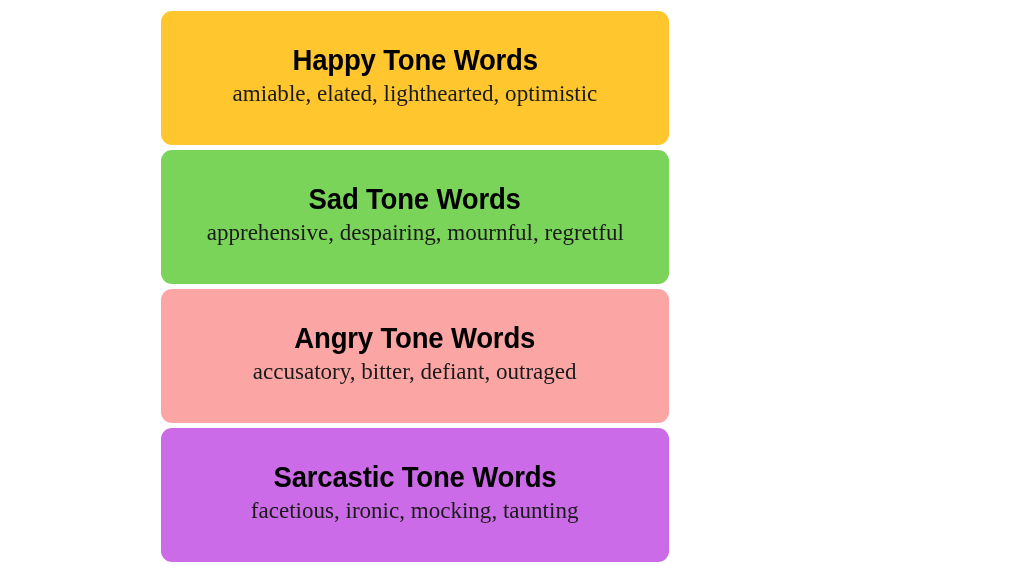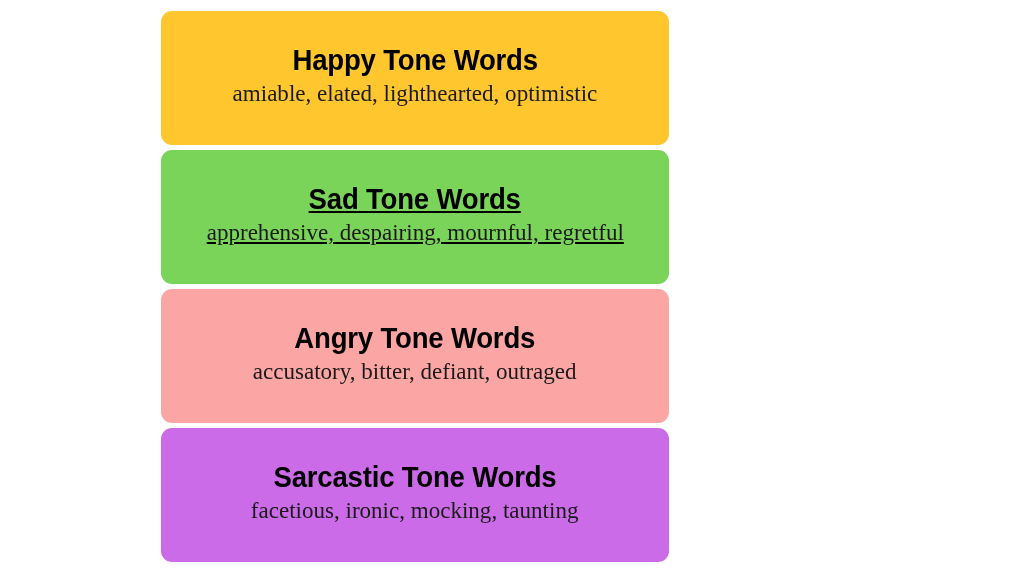--- a/index.html
+++ b/index.html
@@ -66,21 +66,21 @@
 </head>
 <body style="background-color: rgb(255, 255, 255);">
 
 <div id="tone-chart">
 
   <div class="tone-card" style="background-color: rgb(255, 198, 46);">
     <div class="tone-card-title">Happy Tone Words</div>
     <div class="tone-card-words">amiable, elated, lighthearted, optimistic</div>
   </div>
 
-  <div class="tone-card" style="background-color: rgb(123, 212, 90); text-decoration: underline;">
+  <div class="tone-card" style="background-color: rgb(123, 212, 90);">
     <div class="tone-card-title">Sad Tone Words</div>
     <div class="tone-card-words">apprehensive, despairing, mournful, regretful</div>
   </div>
 
   <div class="tone-card" style="background-color: #fca5a5;">
     <div class="tone-card-title">Angry Tone Words</div>
     <div class="tone-card-words">accusatory, bitter, defiant, outraged</div>
   </div>
 
   <div class="tone-card" style="background-color: rgb(204, 107, 232);">

